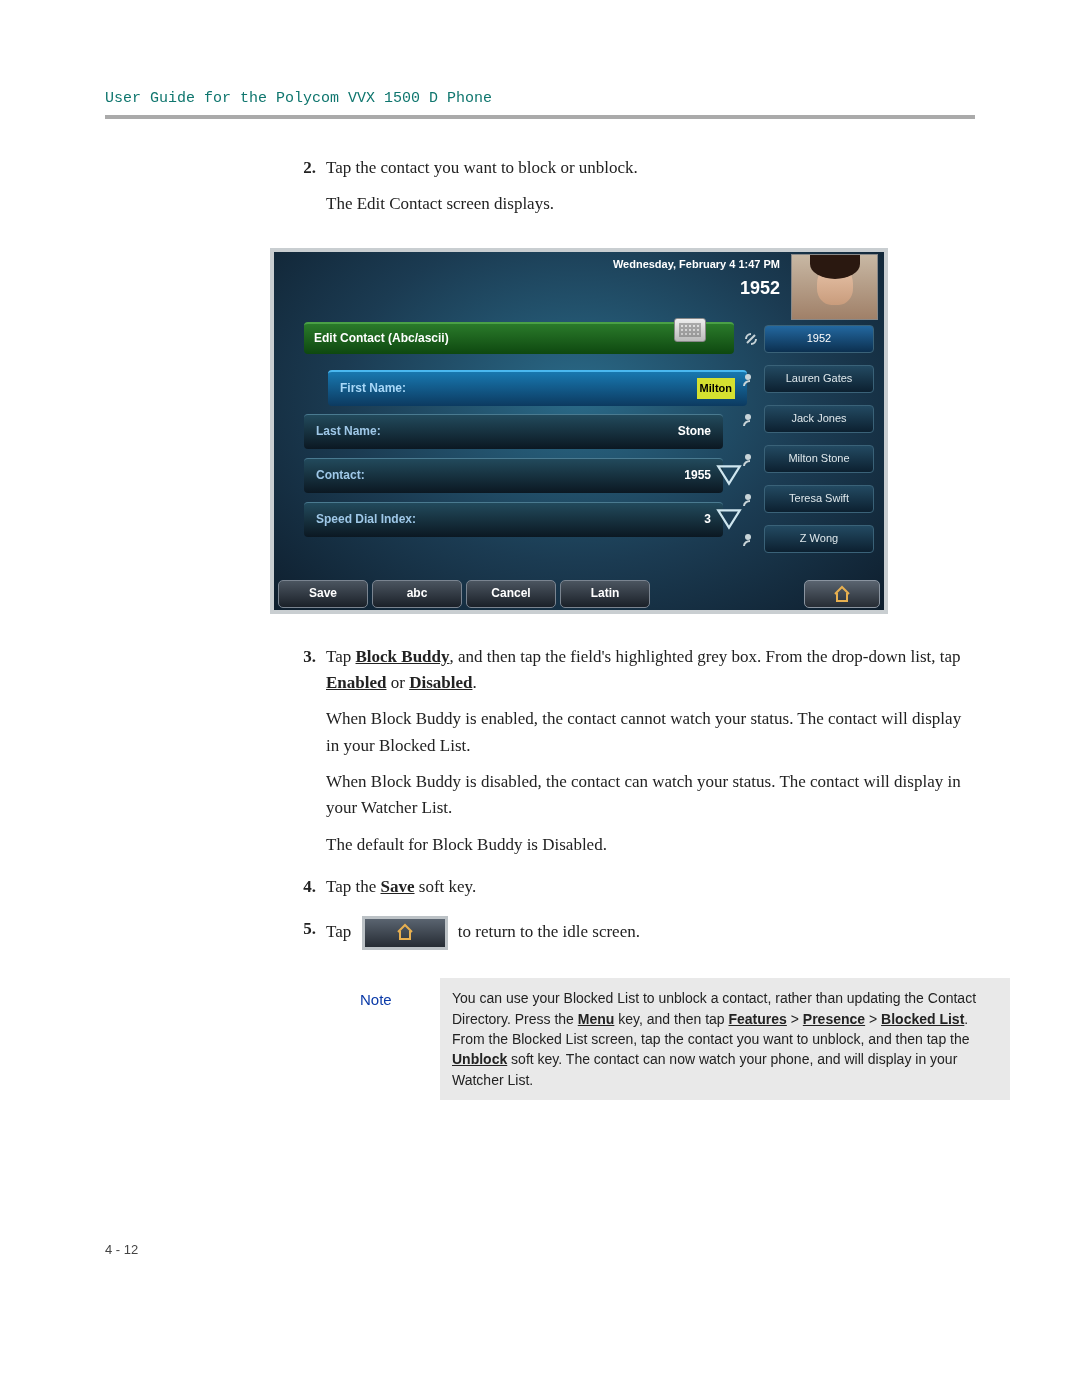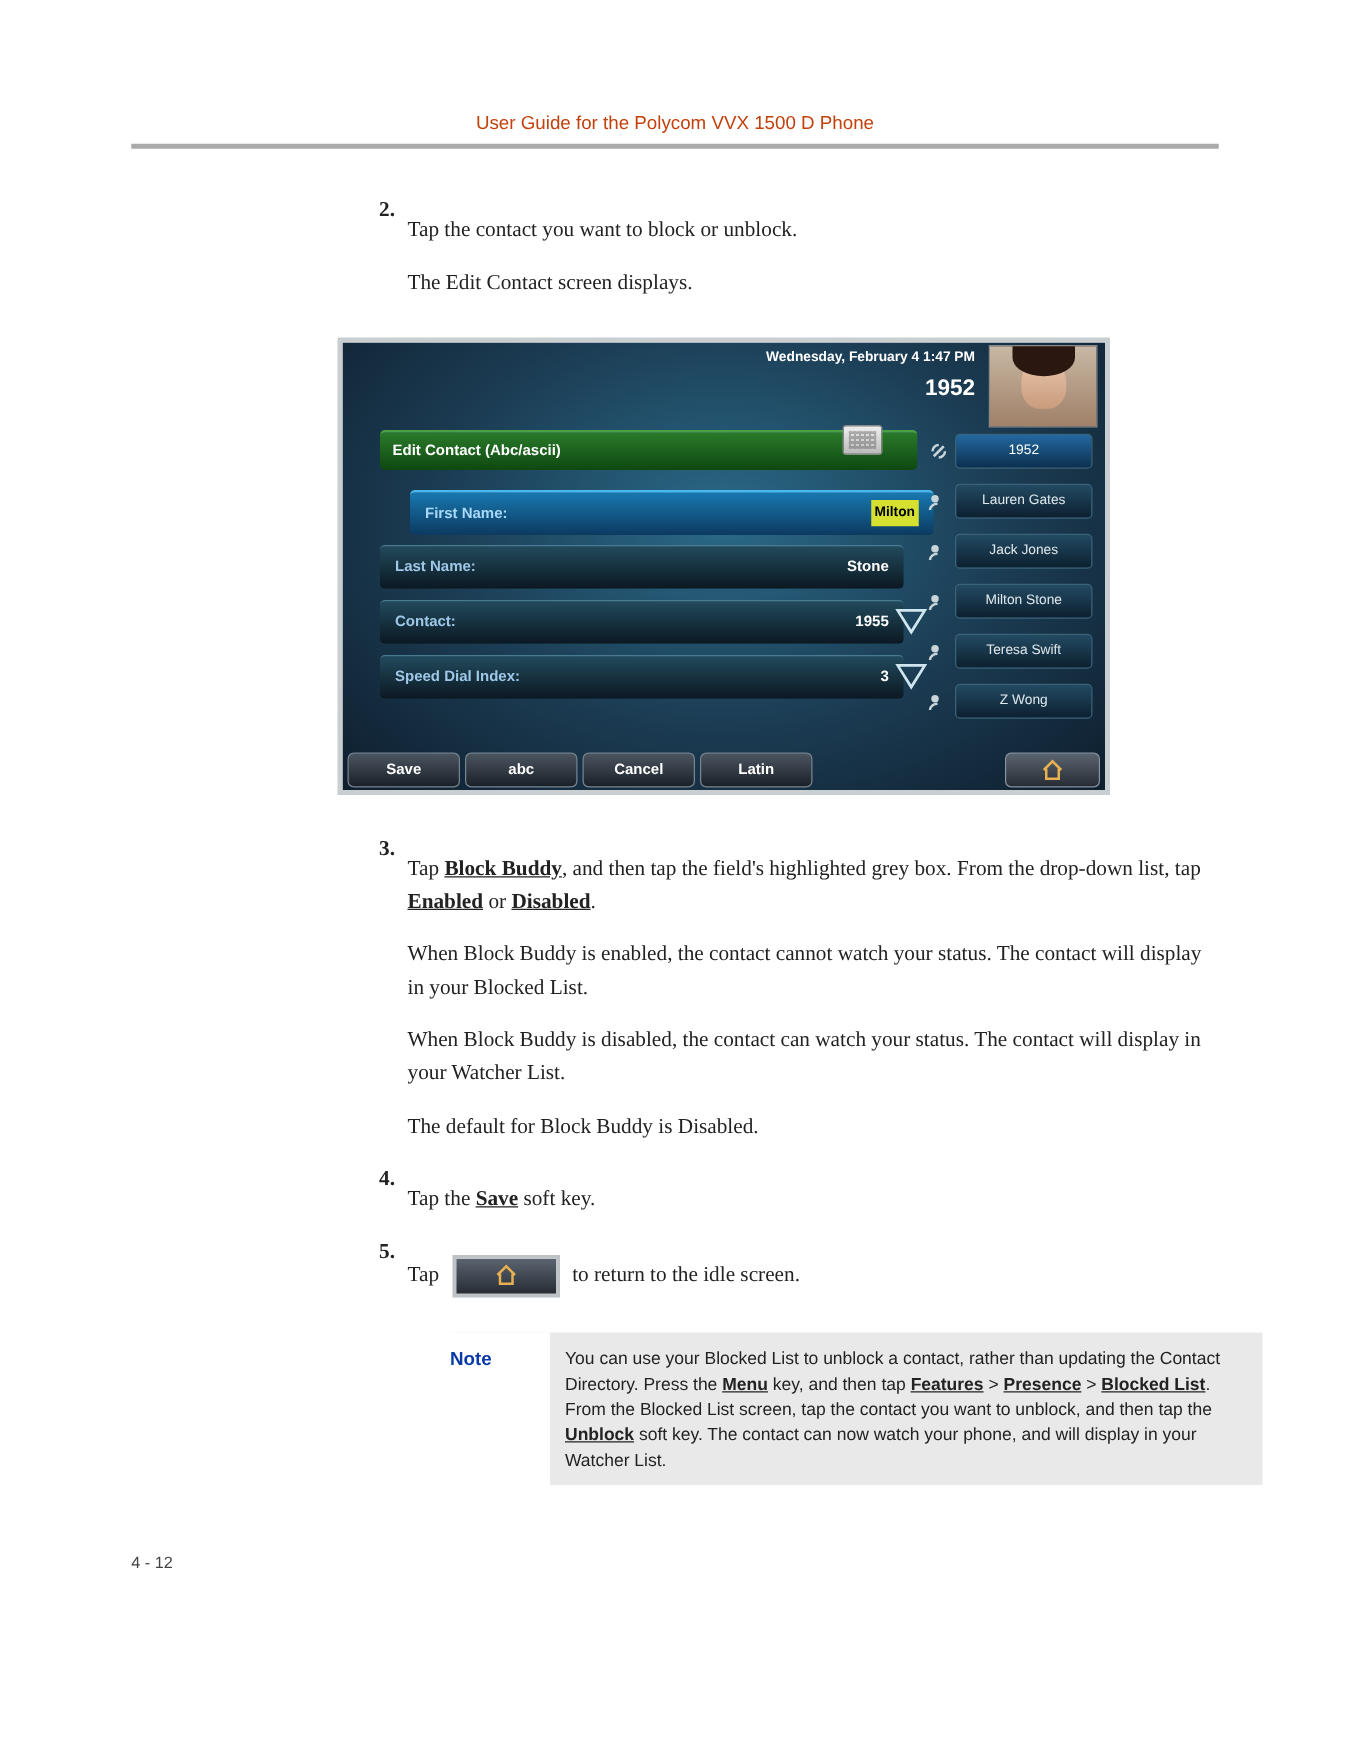--- a/index.html
+++ b/index.html
@@ -8,26 +8,25 @@
     font-family: Arial, sans-serif;
     background: #fff;
     width: 1080px;
     min-height: 1397px;
     position: relative;
   }
   .page {
     padding: 90px 105px 40px 105px;
   }
   .header-text {
-    font-family: Liberation Sans, sans-serif;
+    font-family: Liberation Mono, monospace;
     font-weight: 300;
     font-size: 15px;
-    color: #c2410c;
+    color: #0f766e;
     margin-bottom: 8px;
-    text-align: center;
   }
   .header-rule {
     border: none;
     border-top: 4px solid #aaa;
     margin: 0 0 36px 0;
   }
   .content {
     margin-left: 185px;
     font-family: "Palatino Linotype", Palatino, serif;
     font-size: 17px;
@@ -42,21 +41,21 @@
     font-weight: bold;
     width: 26px;
     flex: 0 0 26px;
     text-align: right;
     margin-right: 10px;
   }
   .step-body {
     flex: 1;
   }
   .step-body p {
-    margin: 16px 0 10px 0;
+    margin: 0 0 10px 0;
   }
   .bold { font-weight: bold; text-decoration: underline; }
   .screenshot-wrap {
     margin: 20px 0 30px -20px;
   }
 
   
   .phone-ui {
     width: 610px;
     height: 358px;
@@ -173,21 +172,21 @@
     background:linear-gradient(#5a6470,#262c34); border:3px solid #bcc2c6;
     margin:0 6px; text-align:center;
   }
   .home-inline svg{width:18px;height:18px;margin-top:4px;}
 
   .note-table{
     width:650px; margin-left:70px; margin-top:18px;
     display:flex; background:#e9e9e9; font-family:Arial,sans-serif;
   }
   .note-label{
-    width:80px; padding:10px 0 10px 0; color:#0a3aa8; font-weight:bold; font-size:15px;
+    width:80px; padding:10px 0 10px 0; color:#0a3aa8; font-weight:normal; font-size:15px;
     background:#fff;
   }
   .note-body{
     flex:1; padding:10px 12px; font-size:14px; line-height:1.45; color:#222;
   }
 
   .page-num{
     position:absolute; left:105px; bottom:140px;
     font-family:Arial,sans-serif; font-size:13px; color:#444;
   }

